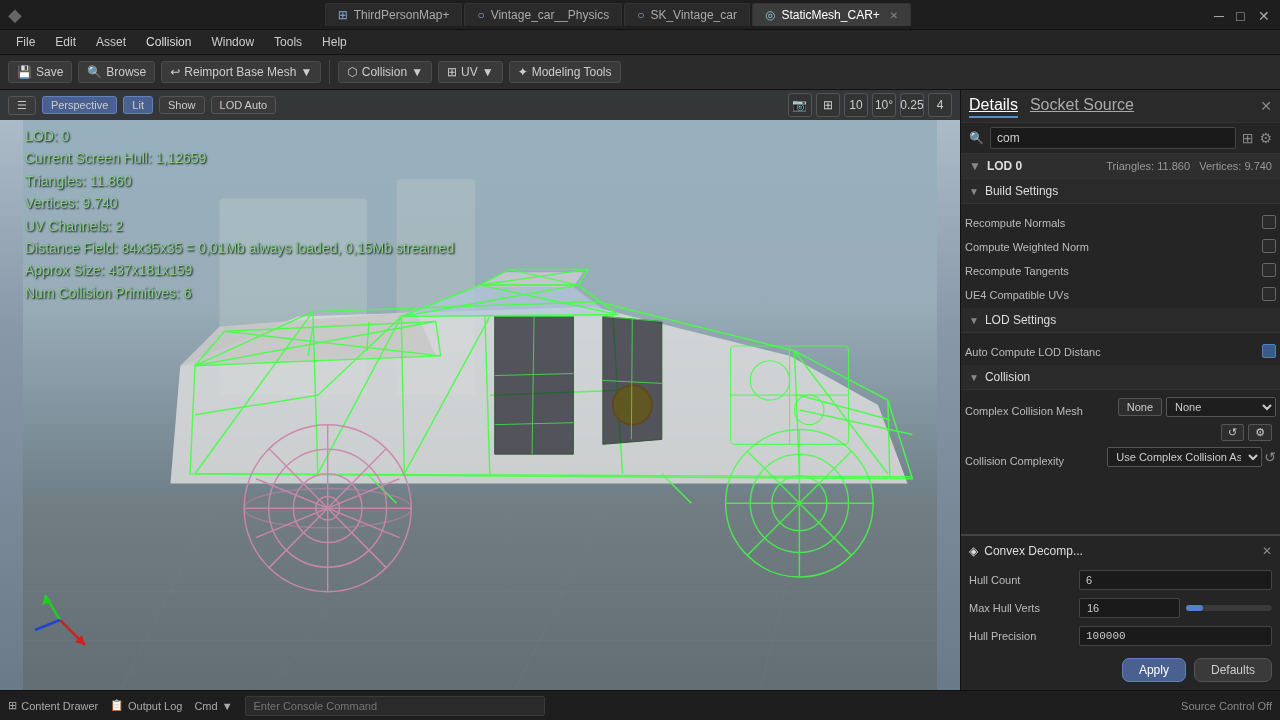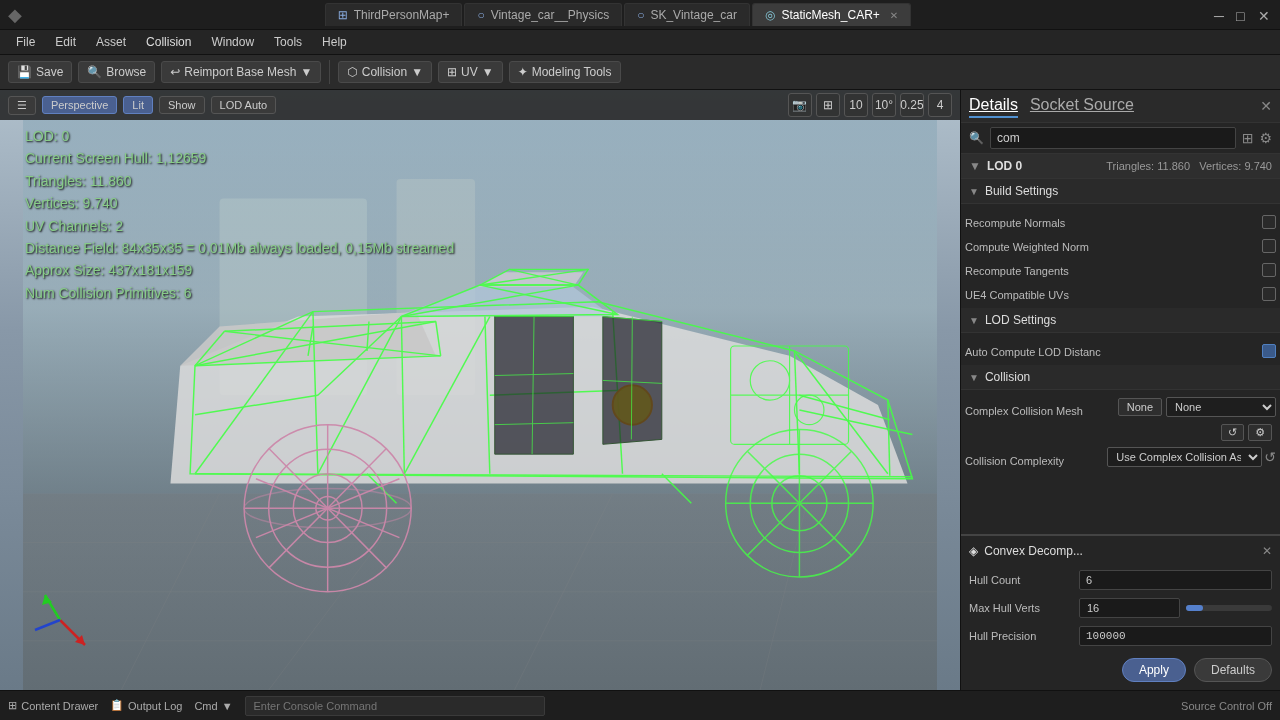--- a/index.html
+++ b/index.html
@@ -65,21 +65,21 @@
     #convex-panel { border-top: 2px solid #444; padding: 8px; }
     #convex-header { display: flex; align-items: center; justify-content: space-between; margin-bottom: 8px; }
     .convex-title { display: flex; align-items: center; gap: 6px; color: #ddd; font-size: 12px; }
     .convex-close { color: #888; cursor: pointer; }
     .convex-row { display: flex; align-items: center; padding: 4px 0; }
     .convex-label { width: 110px; color: #bbb; font-size: 11px; }
     .convex-input { flex: 1; background: #1a1a1a; border: 1px solid #444; color: #ccc; padding: 3px 6px; font-size: 11px; border-radius: 2px; }
     .slider-bar { flex: 1; height: 6px; background: #3a3a3a; border-radius: 3px; position: relative; }
     .slider-fill { height: 100%; background: #5580cc; border-radius: 3px; }
     #convex-buttons { display: flex; gap: 8px; justify-content: flex-end; margin-top: 8px; }
-    .convex-btn { padding: 4px 16px; background: #3a3a3a; border: 1px solid #555; color: #ccc; cursor: pointer; font-size: 12px; border-radius: 12px; }
+    .convex-btn { padding: 4px 16px; background: #3a3a3a; border: 1px solid #555; color: #ccc; cursor: pointer; font-size: 12px; border-radius: 7px; }
     .convex-btn.primary { background: #4a6090; border-color: #6080c0; color: #fff; }
 
     
     #statusbar { height: 30px; background: #1e1e1e; display: flex; align-items: center; padding: 0 8px; gap: 12px; border-top: 1px solid #111; font-size: 11px; color: #aaa; }
     .status-item { display: flex; align-items: center; gap: 4px; cursor: pointer; }
     #console-input { flex: 1; max-width: 300px; background: #2a2a2a; border: 1px solid #3a3a3a; color: #888; padding: 3px 8px; font-size: 11px; border-radius: 2px; }
     #source-control { margin-left: auto; color: #888; font-size: 11px; }
     .vp-icon-btn { width: 24px; height: 24px; background: rgba(50,50,50,0.7); border: 1px solid #555; border-radius: 3px; display: flex; align-items: center; justify-content: center; cursor: pointer; color: #ccc; font-size: 12px; }
 
     

